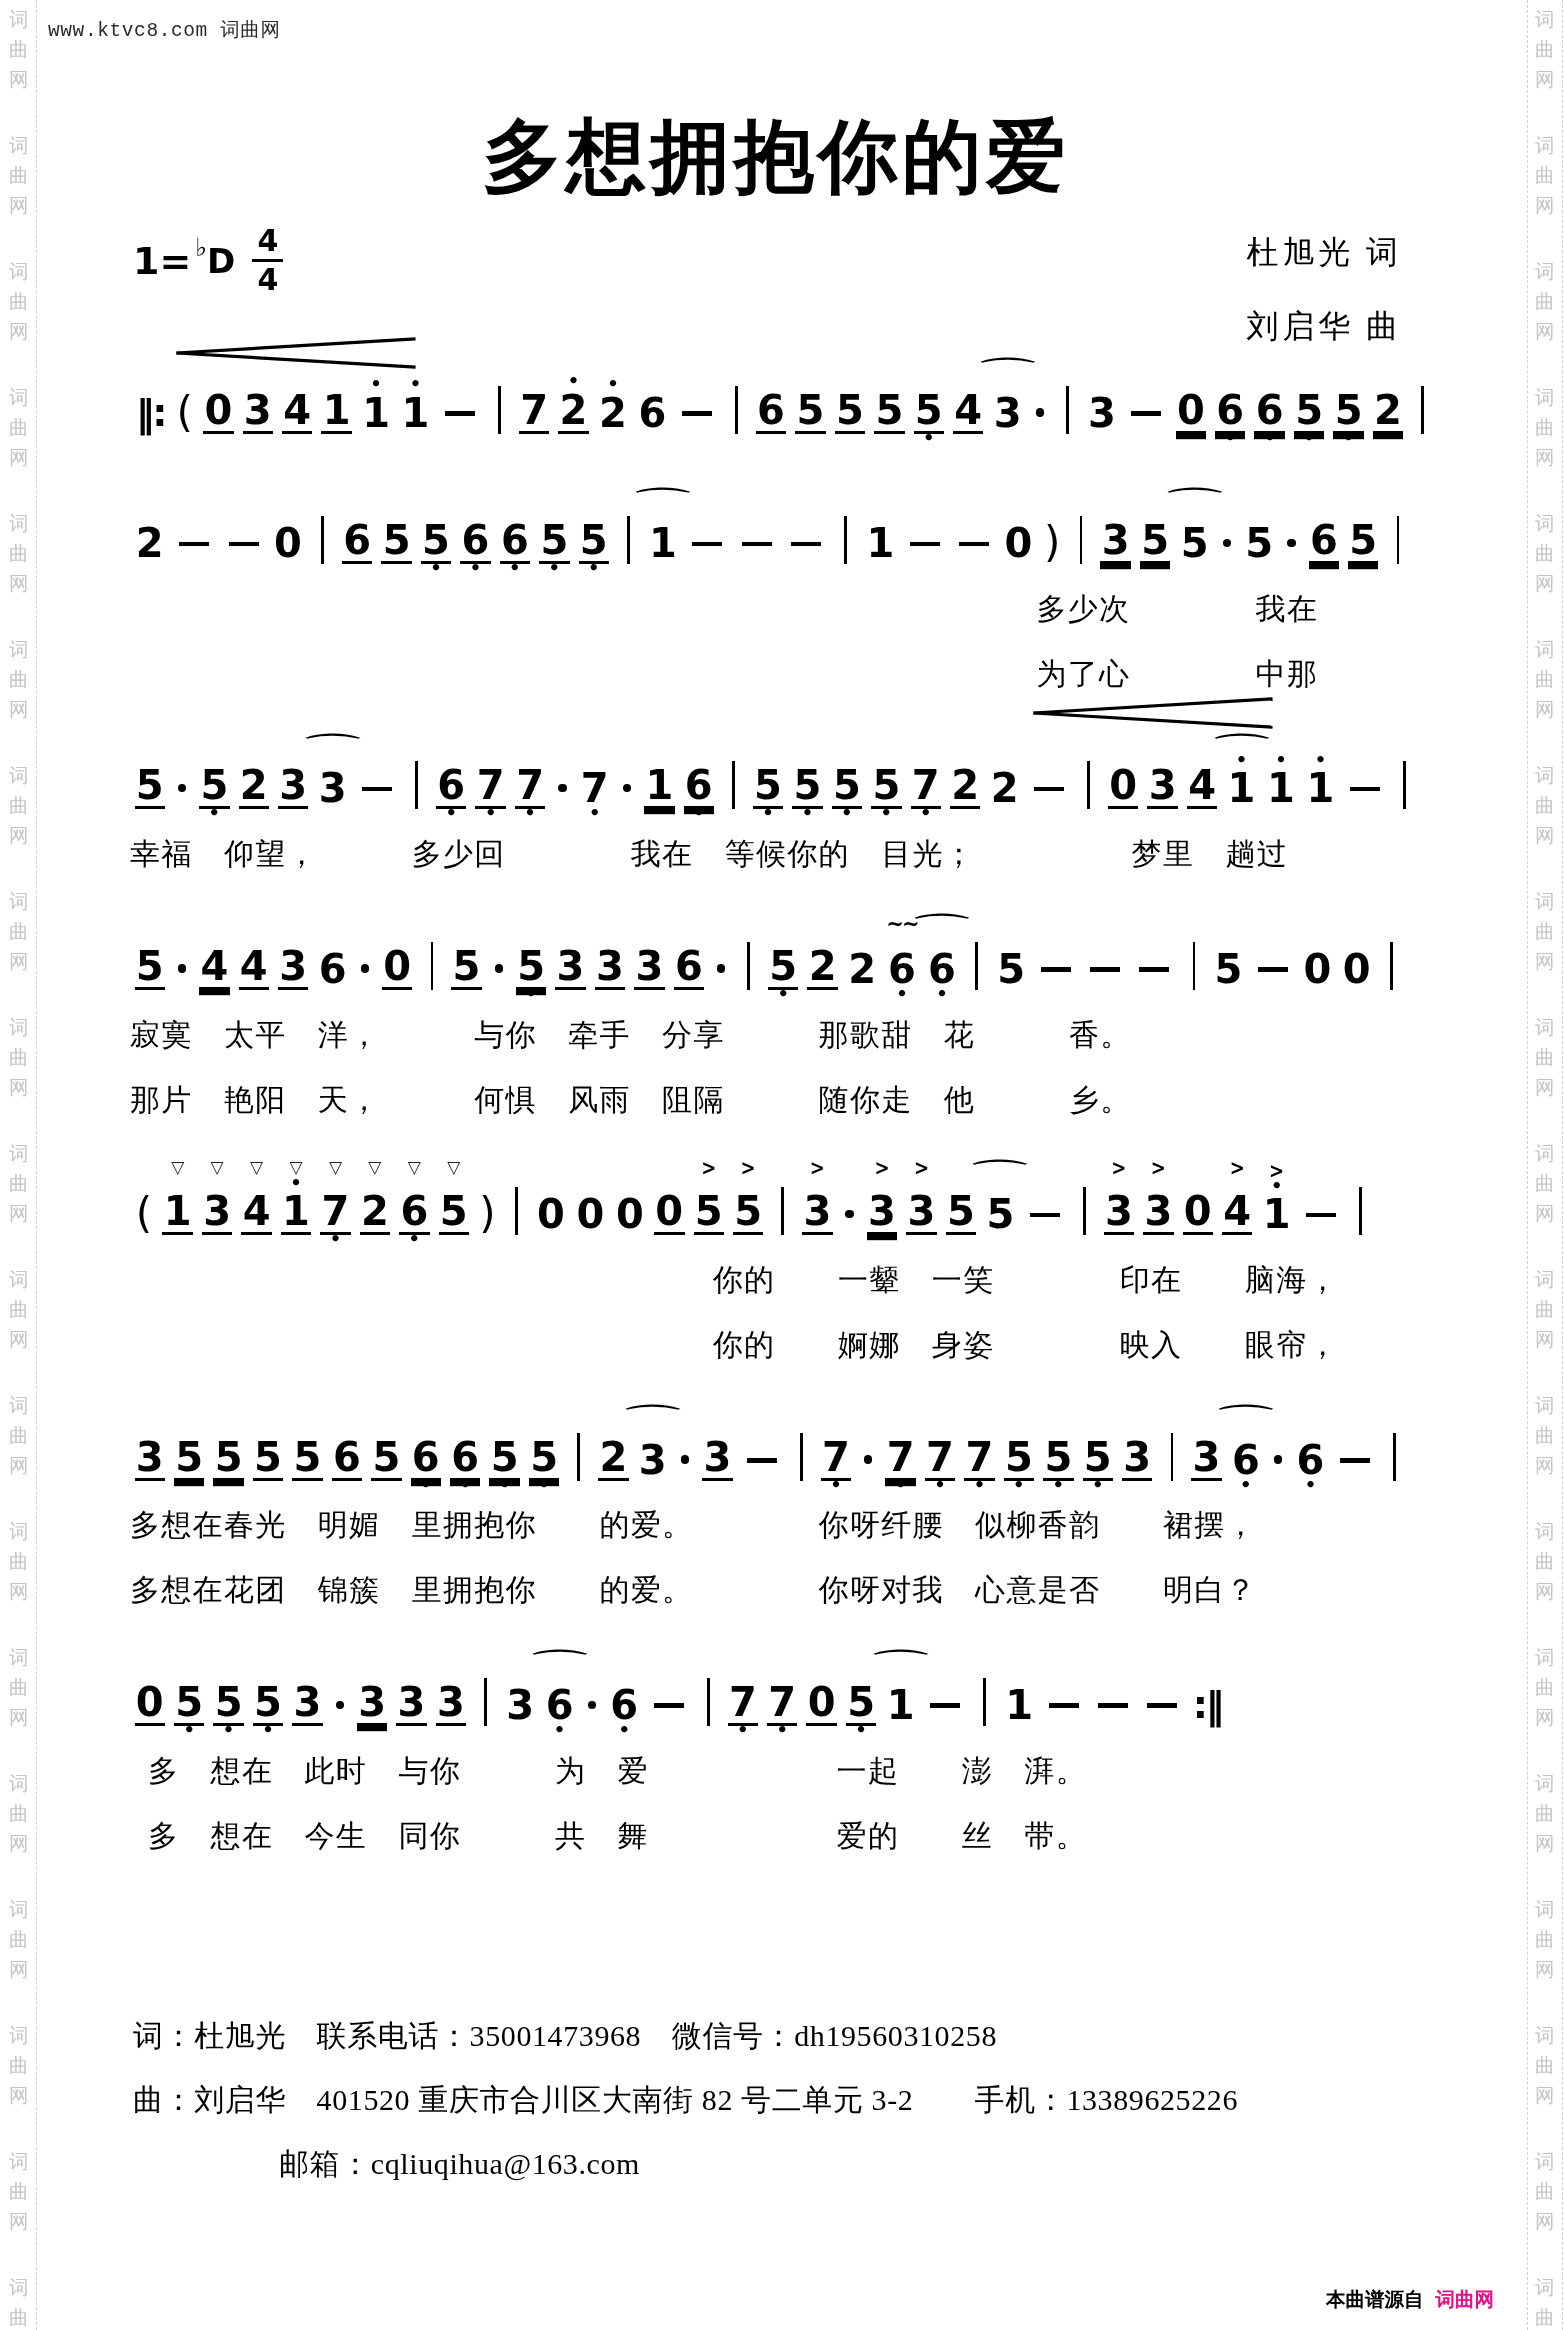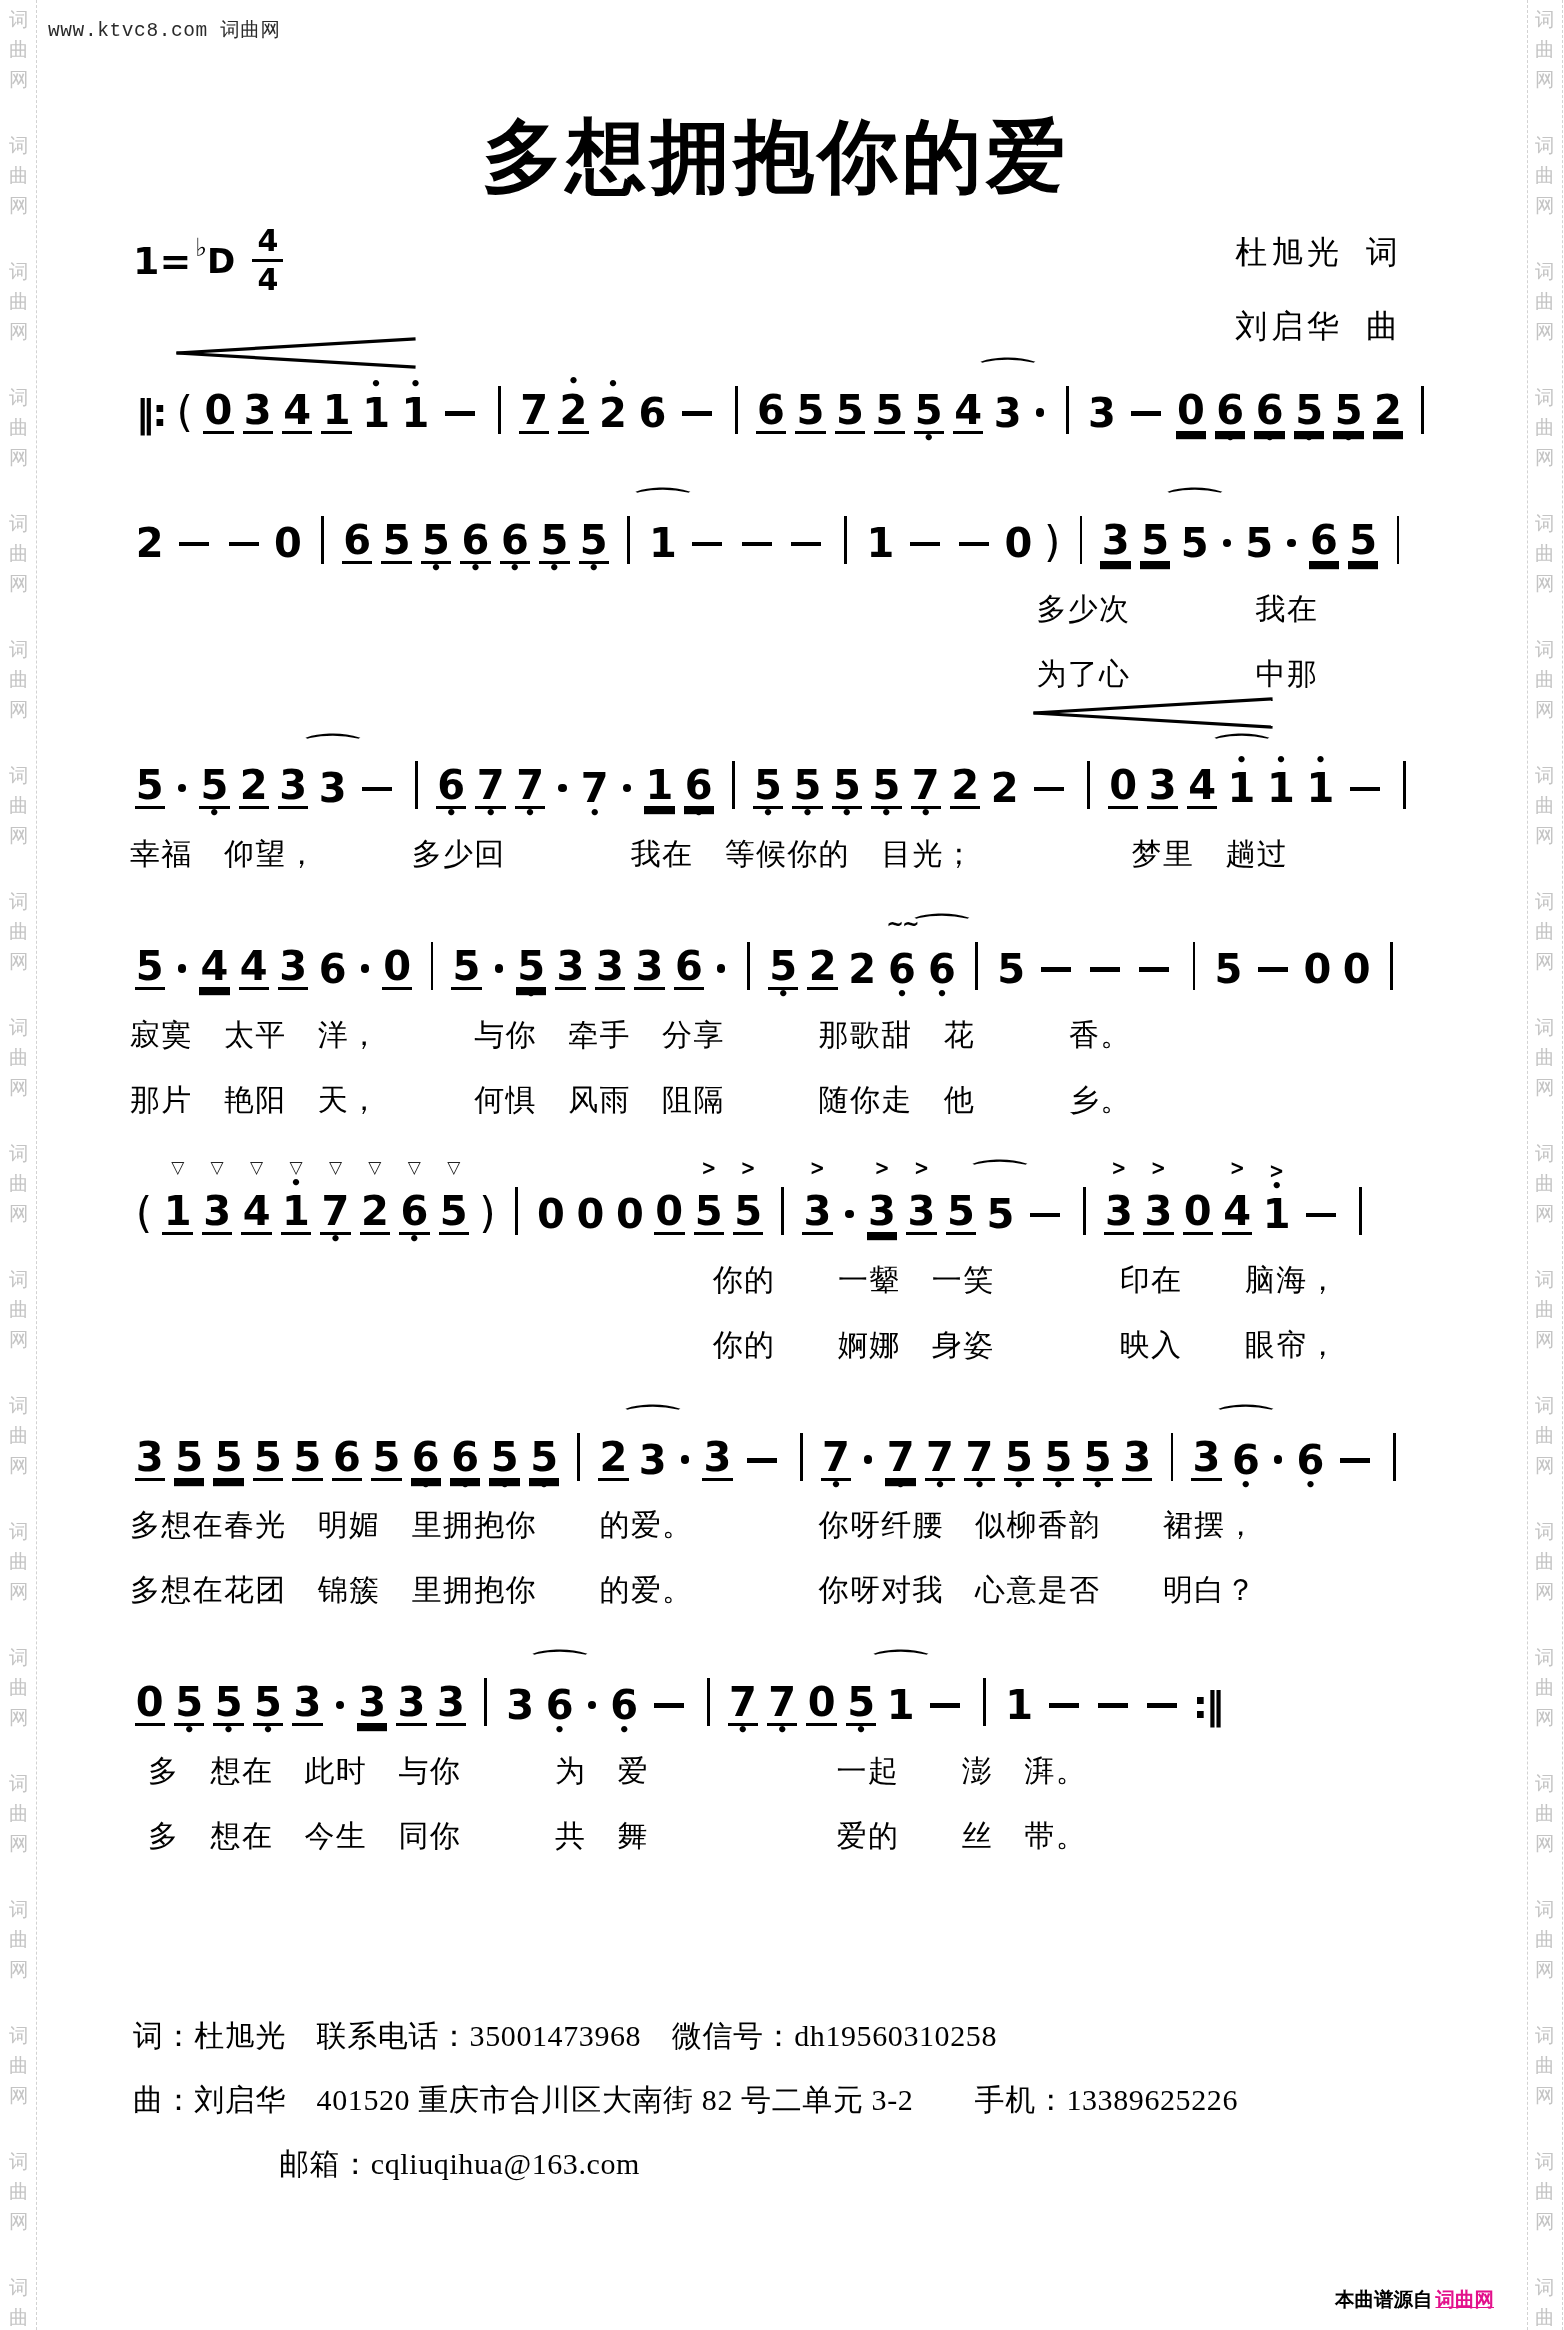--- a/index.html
+++ b/index.html
@@ -22,21 +22,21 @@
 
   .keyline{position:absolute;left:133px;top:226px;font-family:"DejaVu Sans",sans-serif;
            font-weight:bold;font-size:38px;display:flex;align-items:center;}
   .keyline .flat{font-size:25px;position:relative;top:-13px;margin-left:3.9px;}
   .keyline .knote{font-size:34px;}
   .meter{display:inline-flex;flex-direction:column;align-items:center;font-size:30px;
          line-height:1;margin-left:17px;font-weight:bold;}
   .meter .mtop{border-bottom:3.2px solid #000;padding:0 5.2px 3.2px;}
   .meter .mbot{padding-top:3.2px;}
 
-  .credit{position:absolute;right:162px;font-size:32px;letter-spacing:3.9px;font-family:Liberation Mono, monospace;}
+  .credit{position:absolute;right:162px;font-size:32px;letter-spacing:3.9px;}
   .credit.lyr{top:231px;}
   .credit.cmp{top:305px;}
 
   .score{position:absolute;left:130px;right:139px;top:353px;}
   .system{position:relative;margin-bottom:23px;}
   .system.s1{margin-bottom:38px;}
 
   .notation{display:flex;align-items:flex-end;font-family:"DejaVu Sans",sans-serif;font-weight:bold;}
   .tk{display:inline-flex;flex-direction:column;align-items:center;margin:0 4.5px;}
   .tk .mk{height:21px;font-size:19.5px;line-height:19.5px;white-space:nowrap;}
@@ -62,21 +62,21 @@
   .hairpin{position:absolute;}
   .hairpin.pos-left{left:43px;top:-18px;}
   .hairpin.pos-right{right:149px;top:-34px;}
   .hairpin svg line{stroke:#000;stroke-width:5;}
 
   .footer{position:absolute;left:133px;top:2004px;font-size:30px;line-height:64px;letter-spacing:0.6px;}
   .footer .fl3{padding-left:146px;}
 
   .source-note{position:absolute;right:70px;bottom:17px;font-size:19.5px;font-weight:bold;
                font-family:"DejaVu Sans",sans-serif;}
-  .source-note .brand{margin-left:3px;text-decoration:underline;}
+  .source-note .brand{margin-left:12px;}
 </style>
 </head>
 <body>
 
 <div class="page">
 
   <div class="wm-col left" id="wm-left">
       <div class="wm-group">
         <span>词</span>
         <span>曲</span>

